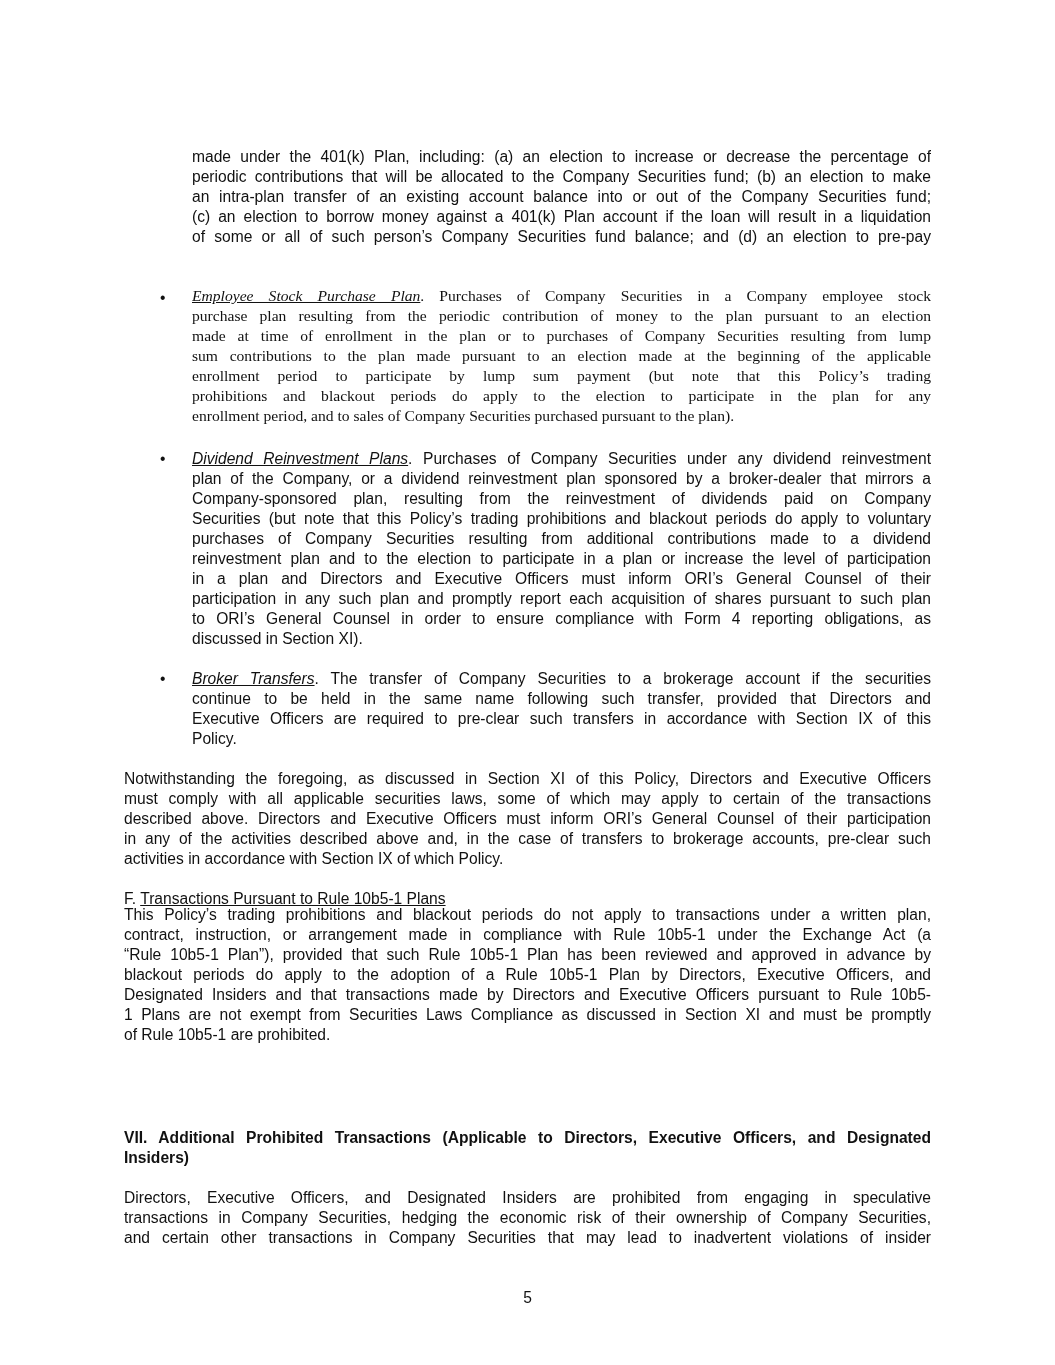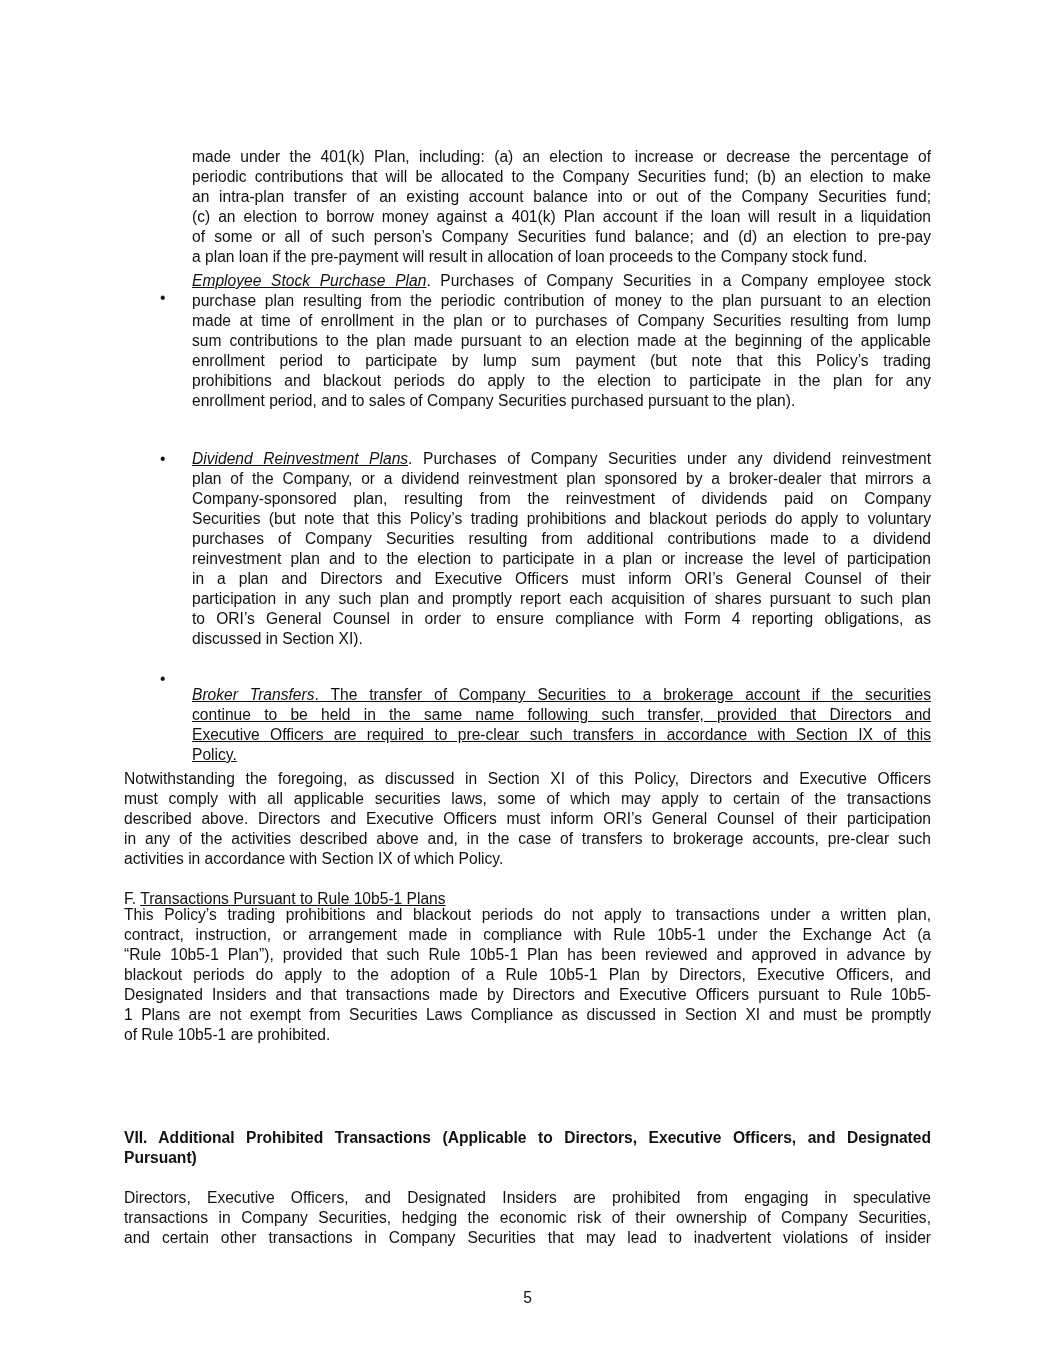--- a/index.html
+++ b/index.html
@@ -24,25 +24,24 @@
 <body>
 
 <div class="page">
 
   <div class="block indent" style="top:124px;">
     <span class="ln">made under the 401(k) Plan, including: (a) an election to increase or decrease the percentage of</span>
     <span class="ln">periodic contributions that will be allocated to the Company Securities fund; (b) an election to make</span>
     <span class="ln">an intra-plan transfer of an existing account balance into or out of the Company Securities fund;</span>
     <span class="ln">(c) an election to borrow money against a 401(k) Plan account if the loan will result in a liquidation</span>
     <span class="ln">of some or all of such person’s Company Securities fund balance; and (d) an election to pre-pay</span>
-    <span class="ln last">a plan loan if the pre-payment will result in allocation of loan proceeds to the Company stock fund.</span>
   </div>
 
   <span class="bullet" style="top:265px;">•</span>
-  <div class="block indent" style="top:248px;">
+  <div class="block indent" style="top:263px;font-family:Liberation Serif, serif;">
     <span class="ln"><span class="i u">Employee Stock Purchase Plan</span><span>. Purchases of Company Securities in a Company employee stock</span></span>
     <span class="ln">purchase plan resulting from the periodic contribution of money to the plan pursuant to an election</span>
     <span class="ln">made at time of enrollment in the plan or to purchases of Company Securities resulting from lump</span>
     <span class="ln">sum contributions to the plan made pursuant to an election made at the beginning of the applicable</span>
     <span class="ln">enrollment period to participate by lump sum payment (but note that this Policy’s trading</span>
     <span class="ln">prohibitions and blackout periods do apply to the election to participate in the plan for any</span>
     <span class="ln last">enrollment period, and to sales of Company Securities purchased pursuant to the plan).</span>
   </div>
 
   <span class="bullet" style="top:426px;">•</span>
@@ -53,21 +52,21 @@
     <span class="ln">Securities (but note that this Policy’s trading prohibitions and blackout periods do apply to voluntary</span>
     <span class="ln">purchases of Company Securities resulting from additional contributions made to a dividend</span>
     <span class="ln">reinvestment plan and to the election to participate in a plan or increase the level of participation</span>
     <span class="ln">in a plan and Directors and Executive Officers must inform ORI’s General Counsel of their</span>
     <span class="ln">participation in any such plan and promptly report each acquisition of shares pursuant to such plan</span>
     <span class="ln">to ORI’s General Counsel in order to ensure compliance with Form 4 reporting obligations, as</span>
     <span class="ln last">discussed in Section XI).</span>
   </div>
 
   <span class="bullet" style="top:646px;">•</span>
-  <div class="block indent" style="top:662px;text-decoration:underline;">
+  <div class="block indent" style="top:646px;">
     <span class="ln"><span class="i u">Broker Transfers</span><span>. The transfer of Company Securities to a brokerage account if the securities</span></span>
     <span class="ln">continue to be held in the same name following such transfer, provided that Directors and</span>
     <span class="ln">Executive Officers are required to pre-clear such transfers in accordance with Section IX of this</span>
     <span class="ln last">Policy.</span>
   </div>
 
   <div class="block full" style="top:746px;">
     <span class="ln">Notwithstanding the foregoing, as discussed in Section XI of this Policy, Directors and Executive Officers</span>
     <span class="ln">must comply with all applicable securities laws, some of which may apply to certain of the transactions</span>
     <span class="ln">described above. Directors and Executive Officers must inform ORI’s General Counsel of their participation</span>
@@ -84,21 +83,21 @@
     <span class="ln">contract, instruction, or arrangement made in compliance with Rule 10b5-1 under the Exchange Act (a</span>
     <span class="ln">“Rule 10b5-1 Plan”), provided that such Rule 10b5-1 Plan has been reviewed and approved in advance by</span>
     <span class="ln">blackout periods do apply to the adoption of a Rule 10b5-1 Plan by Directors, Executive Officers, and</span>
     <span class="ln">Designated Insiders and that transactions made by Directors and Executive Officers pursuant to Rule 10b5-</span>
     <span class="ln">1 Plans are not exempt from Securities Laws Compliance as discussed in Section XI and must be promptly</span>
     <span class="ln last">of Rule 10b5-1 are prohibited.</span>
   </div>
 
   <div class="block full b" style="top:1105px;">
     <span class="ln">VII. Additional Prohibited Transactions (Applicable to Directors, Executive Officers, and Designated</span>
-    <span class="ln last">Pursuant)</span>
+    <span class="ln last">Insiders)</span>
   </div>
 
   <div class="block full" style="top:1165px;">
     <span class="ln">Directors, Executive Officers, and Designated Insiders are prohibited from engaging in speculative</span>
     <span class="ln">transactions in Company Securities, hedging the economic risk of their ownership of Company Securities,</span>
     <span class="ln">and certain other transactions in Company Securities that may lead to inadvertent violations of insider</span>
   </div>
 
   <div class="pagenum">5</div>
 

